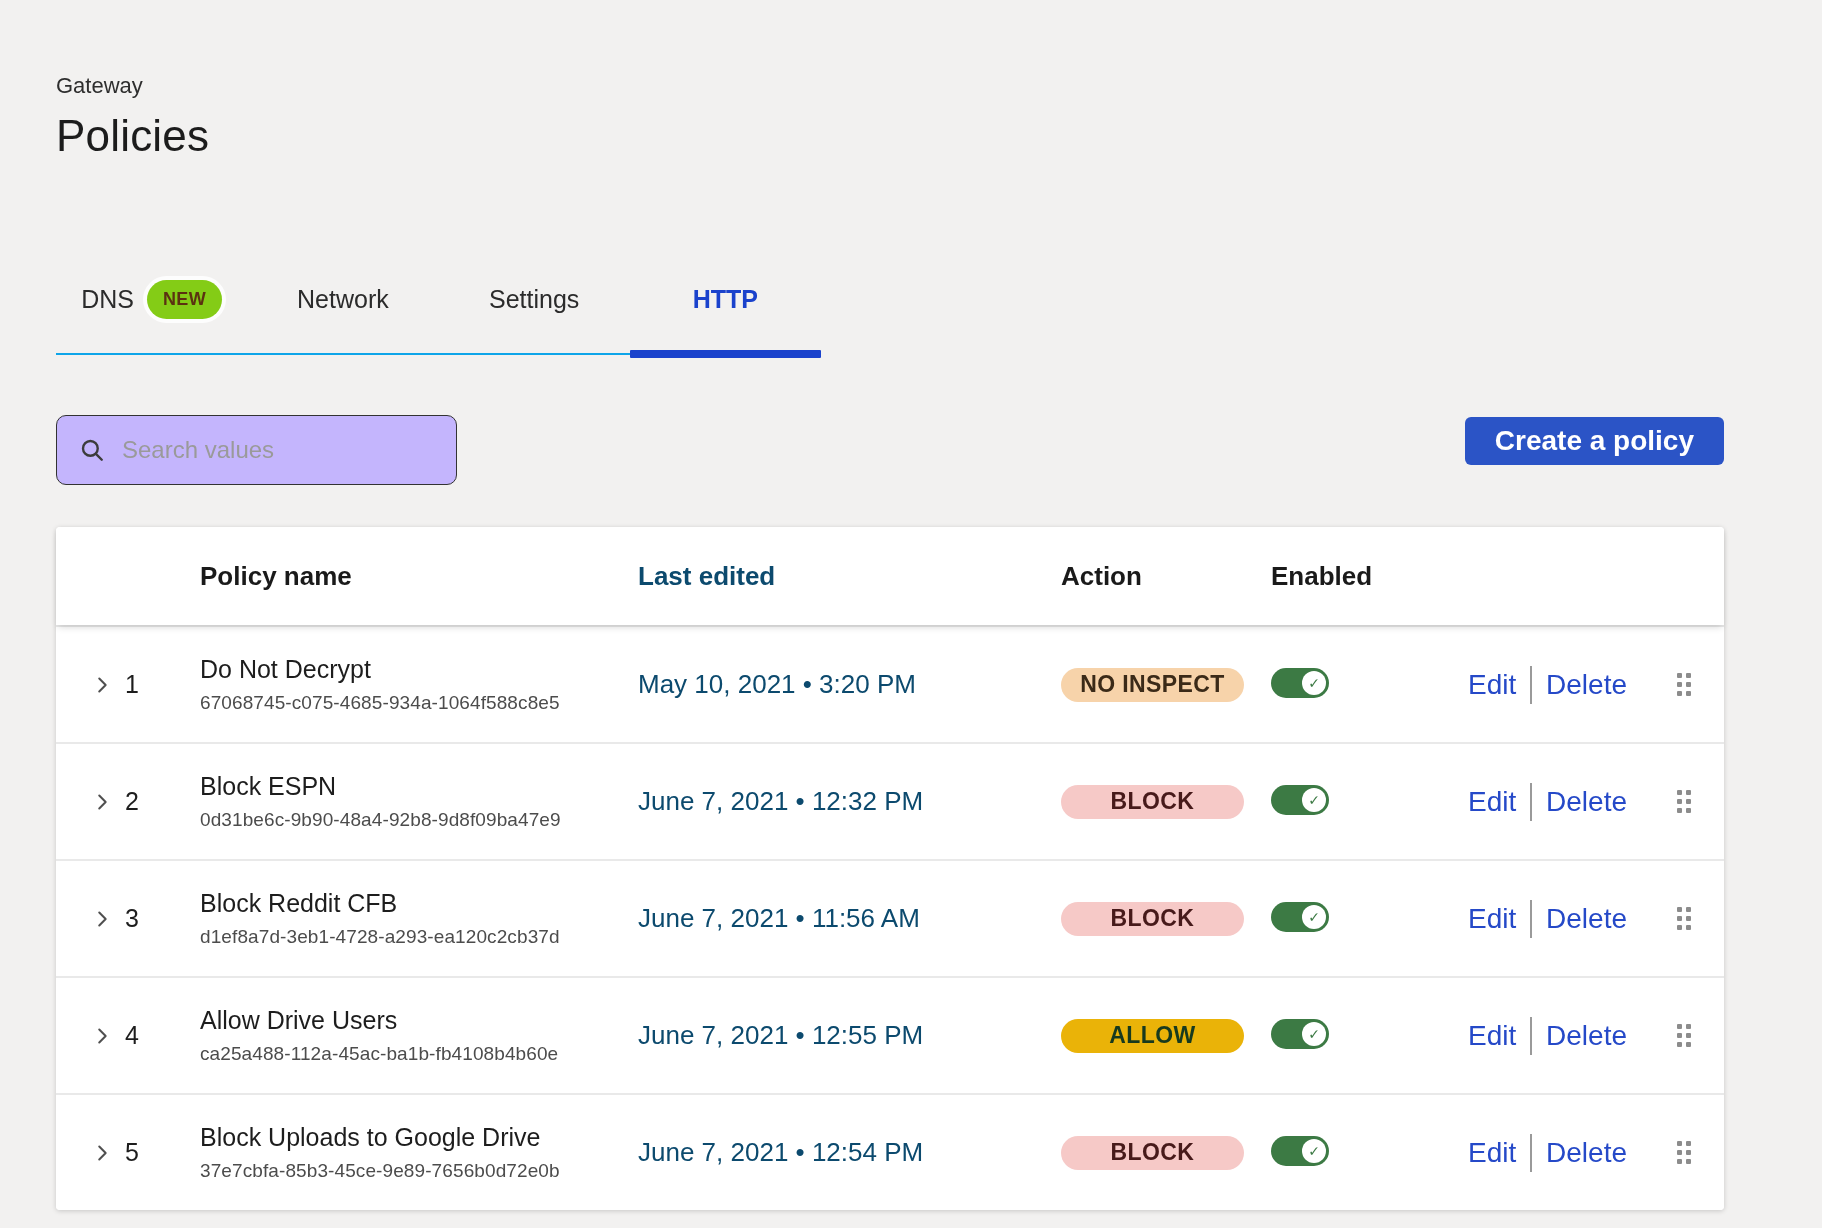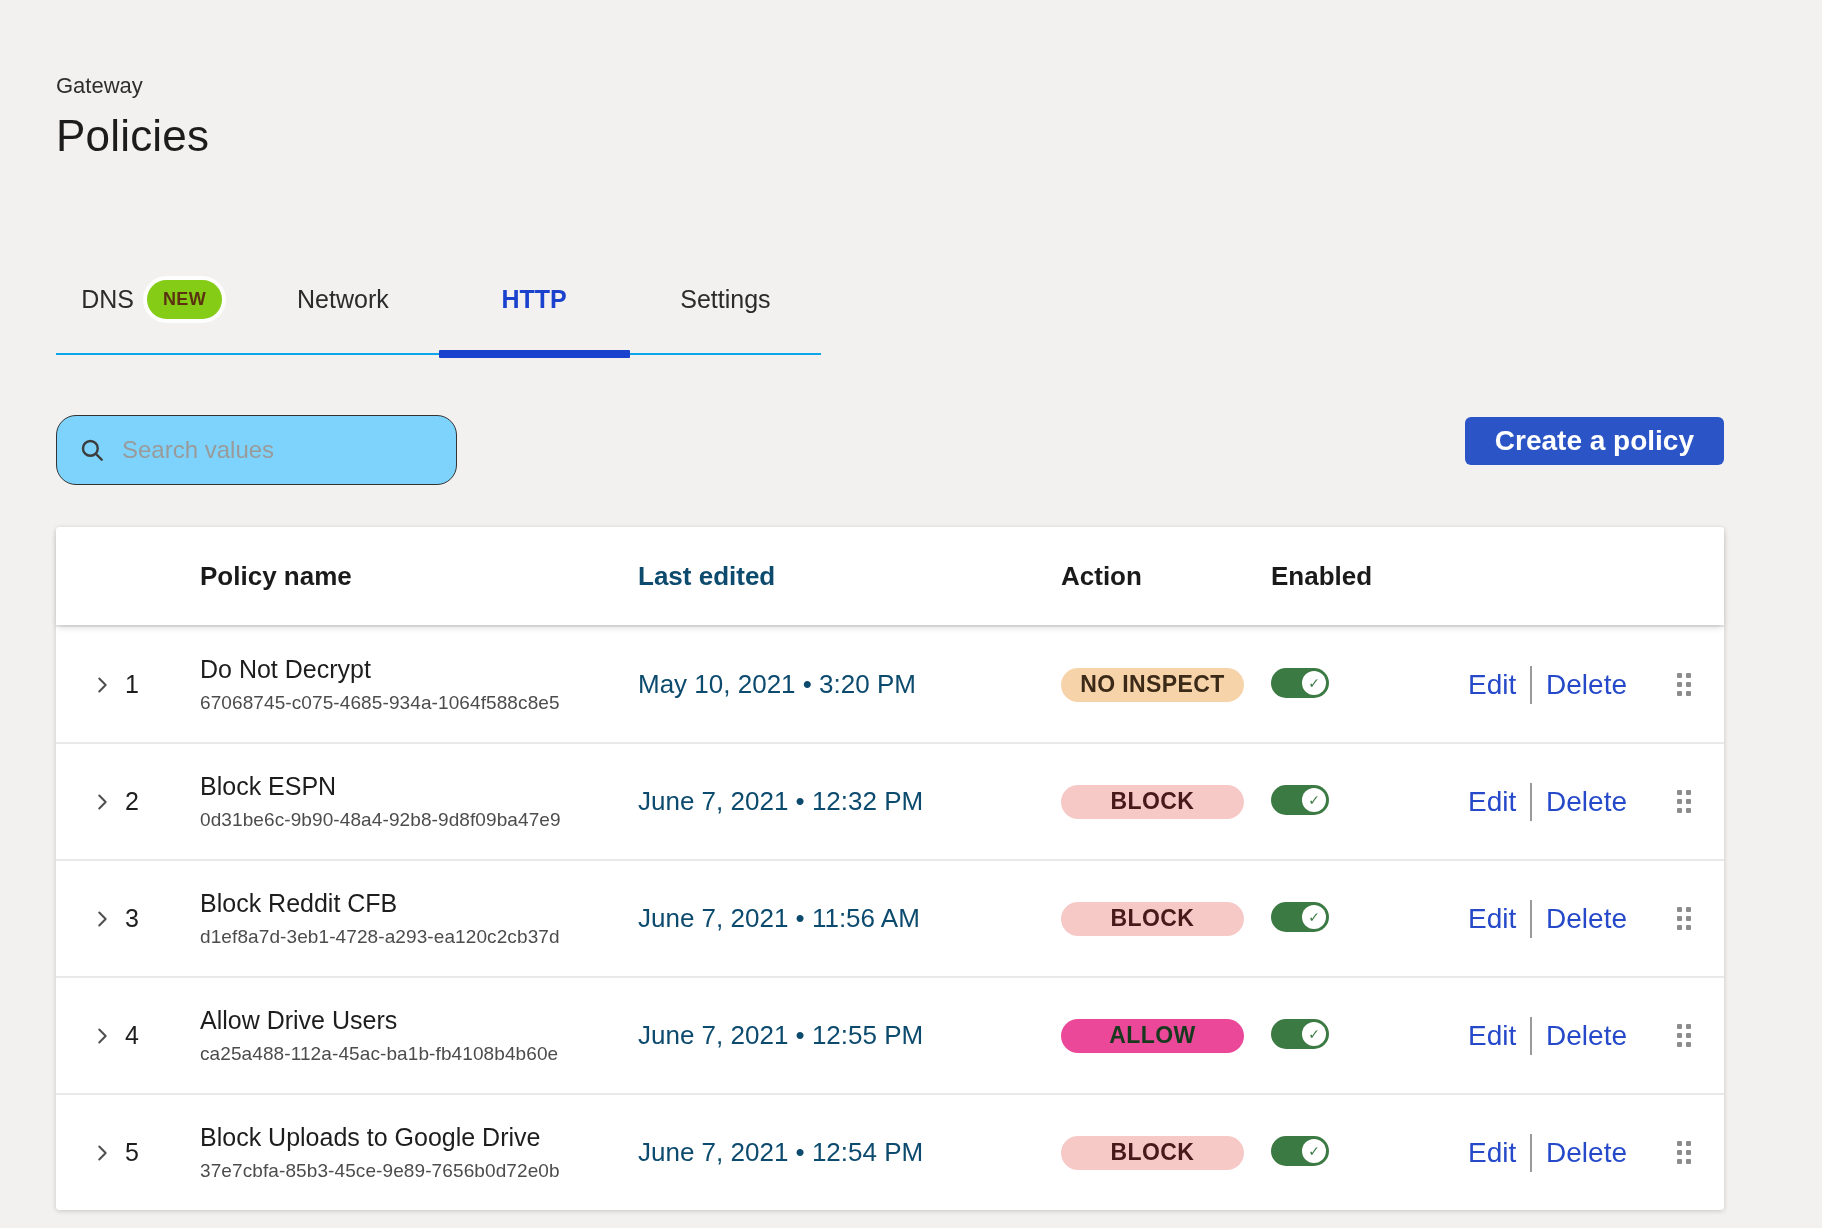--- a/index.html
+++ b/index.html
@@ -28,22 +28,22 @@
   }
   .new-badge {
     background: #84cc16; color: #5b3111; font-size: 18px; font-weight: 700;
     padding: 9px 16px; border-radius: 999px; letter-spacing: 0.4px;
     box-shadow: 0 0 0 4px rgba(255,255,255,0.85);
   }
 
   
   .toolbar { margin-top: 60px; display: flex; justify-content: space-between; align-items: flex-start; }
   .search-box {
-    width: 401px; height: 70px; background: #7dd3fc; border: 1.5px solid #333333;
-    border-radius: 20px; display: flex; align-items: center; padding-left: 22px; gap: 17px;
+    width: 401px; height: 70px; background: #c4b5fd; border: 1.5px solid #333333;
+    border-radius: 10px; display: flex; align-items: center; padding-left: 22px; gap: 17px;
   }
   .search-box svg { flex: 0 0 auto; }
   .search-box input {
     border: none; outline: none; background: transparent; font-size: 24px;
     font-family: "Liberation Sans", "DejaVu Sans", sans-serif; color: #1d1d1d; width: 320px;
   }
   .search-box input::placeholder { color: #9a9a9a; }
   .create-btn {
     margin-top: 2px; height: 48px; padding: 0 30px; background: #2b54c6; color: #ffffff;
     border: none; border-radius: 6px; font-size: 28px; font-weight: 700; cursor: pointer;
@@ -73,21 +73,21 @@
   .policy-name { font-size: 25px; color: #1d1d1d; }
   .policy-uuid { font-size: 19px; color: #4c4c4c; margin-top: 8px; letter-spacing: 0.1px; }
 
   .badge {
     display: inline-flex; align-items: center; justify-content: center;
     width: 183px; height: 34px; border-radius: 17px;
     font-size: 23px; font-weight: 700; letter-spacing: 0.4px;
   }
   .badge-noinspect { background: #f7d3aa; color: #3b2a18; }
   .badge-block     { background: #f6c9c7; color: #471a1a; }
-  .badge-allow     { background: #ec4899; color: #173a1e; }
+  .badge-allow     { background: #eab308; color: #173a1e; }
 
   .toggle {
     display: inline-block; position: relative; width: 58px; height: 30px;
     border-radius: 15px; background: #c9c9c9; cursor: pointer;
   }
   .toggle.on { background: #3c7a44; }
   .toggle .knob {
     position: absolute; top: 3px; left: 3px; width: 24px; height: 24px; border-radius: 50%;
     background: #ffffff; display: flex; align-items: center; justify-content: center;
     font-size: 14px; font-weight: 700; color: #3c7a44;
@@ -112,25 +112,25 @@
   <h1 class="page-title">Policies</h1>
 
   <div class="tabs">
     <div class="tab">
       <span class="tab-label">DNS</span>
       <span class="new-badge">NEW</span>
     </div>
     <div class="tab">
       <span class="tab-label">Network</span>
     </div>
+    <div class="tab">
+      <span class="tab-label">Settings</span>
+    </div>
     <div class="tab active">
       <span class="tab-label">HTTP</span>
-    </div>
-    <div class="tab">
-      <span class="tab-label">Settings</span>
     </div>
   </div>
 
   <div class="toolbar">
     <div class="search-box">
       <svg width="26" height="26" viewBox="0 0 24 24" fill="none" stroke="#3c3c3c" stroke-width="2.2" stroke-linecap="round">
         <circle cx="10.5" cy="10.5" r="6.8"></circle>
         <line x1="15.6" y1="15.6" x2="21" y2="21"></line>
       </svg>
       <input type="text" placeholder="Search values" style="">

